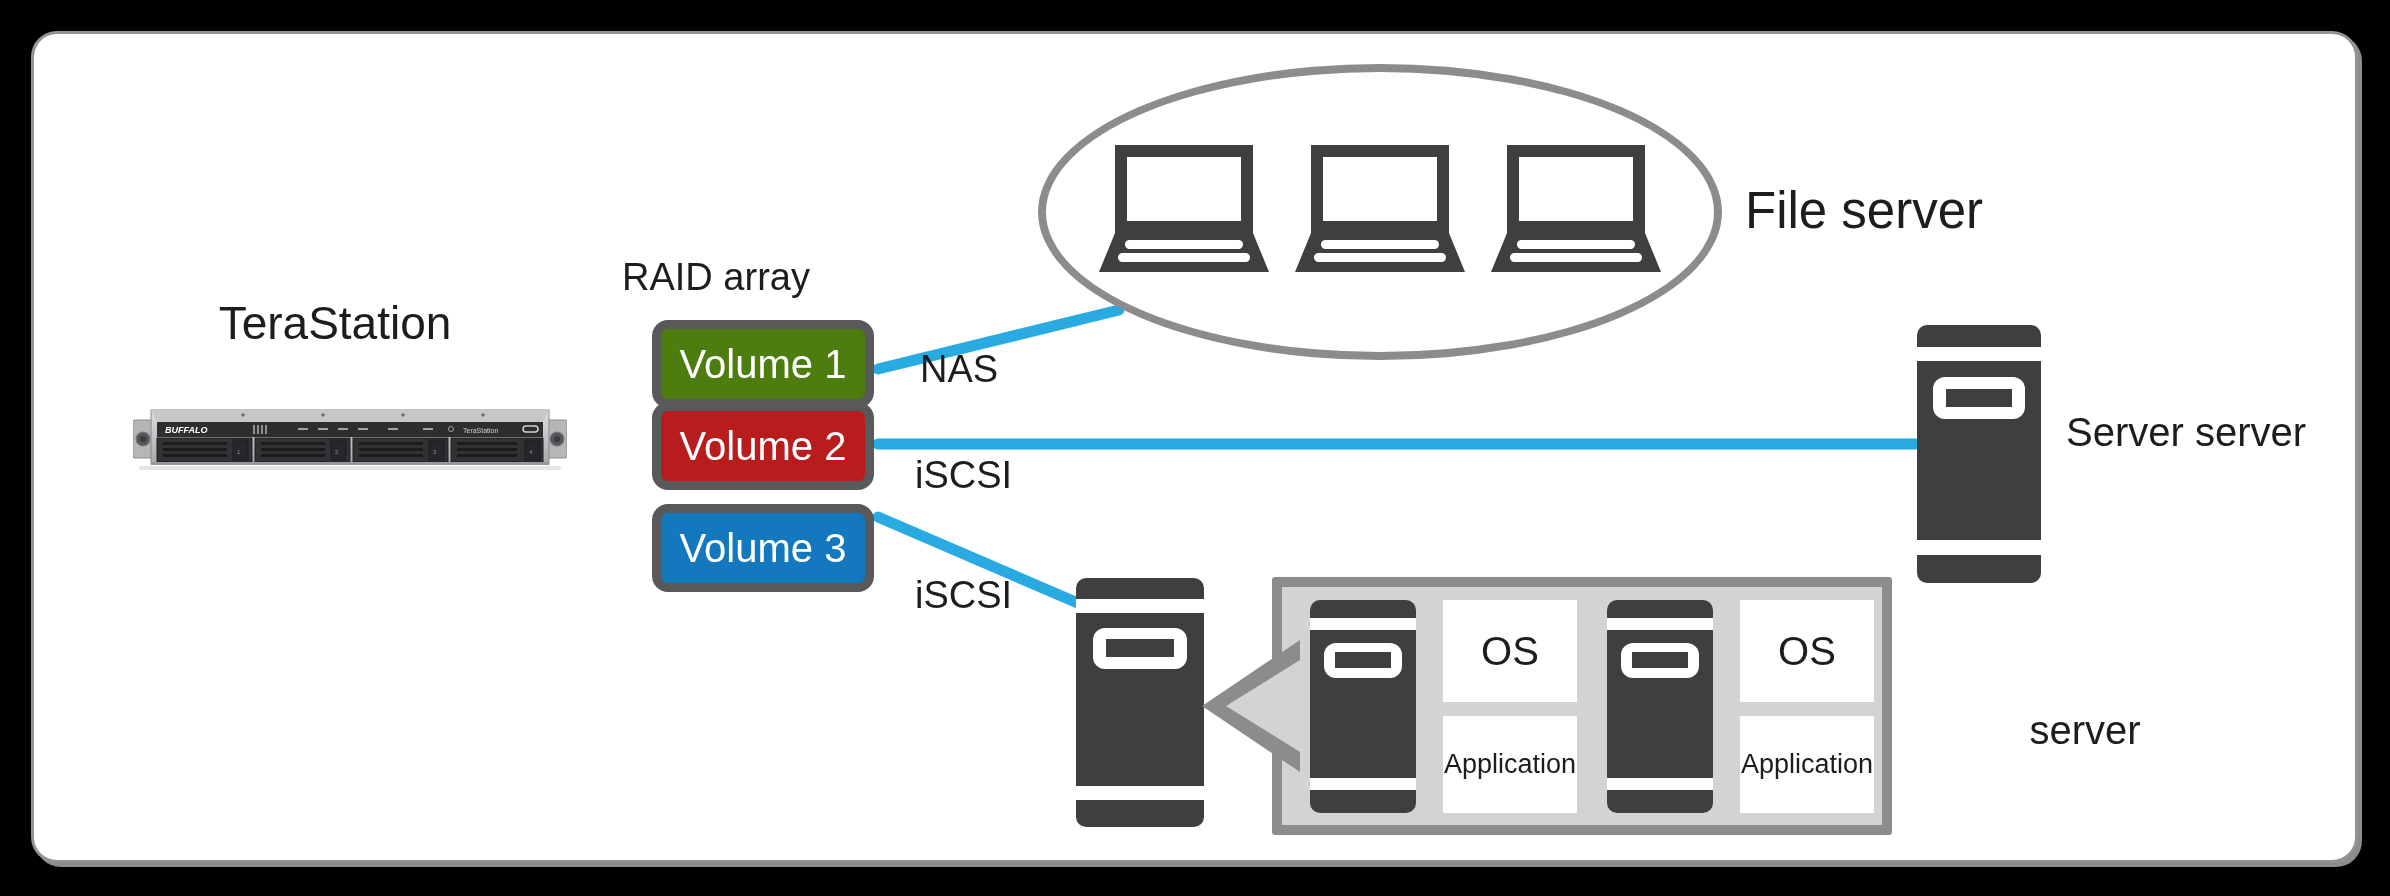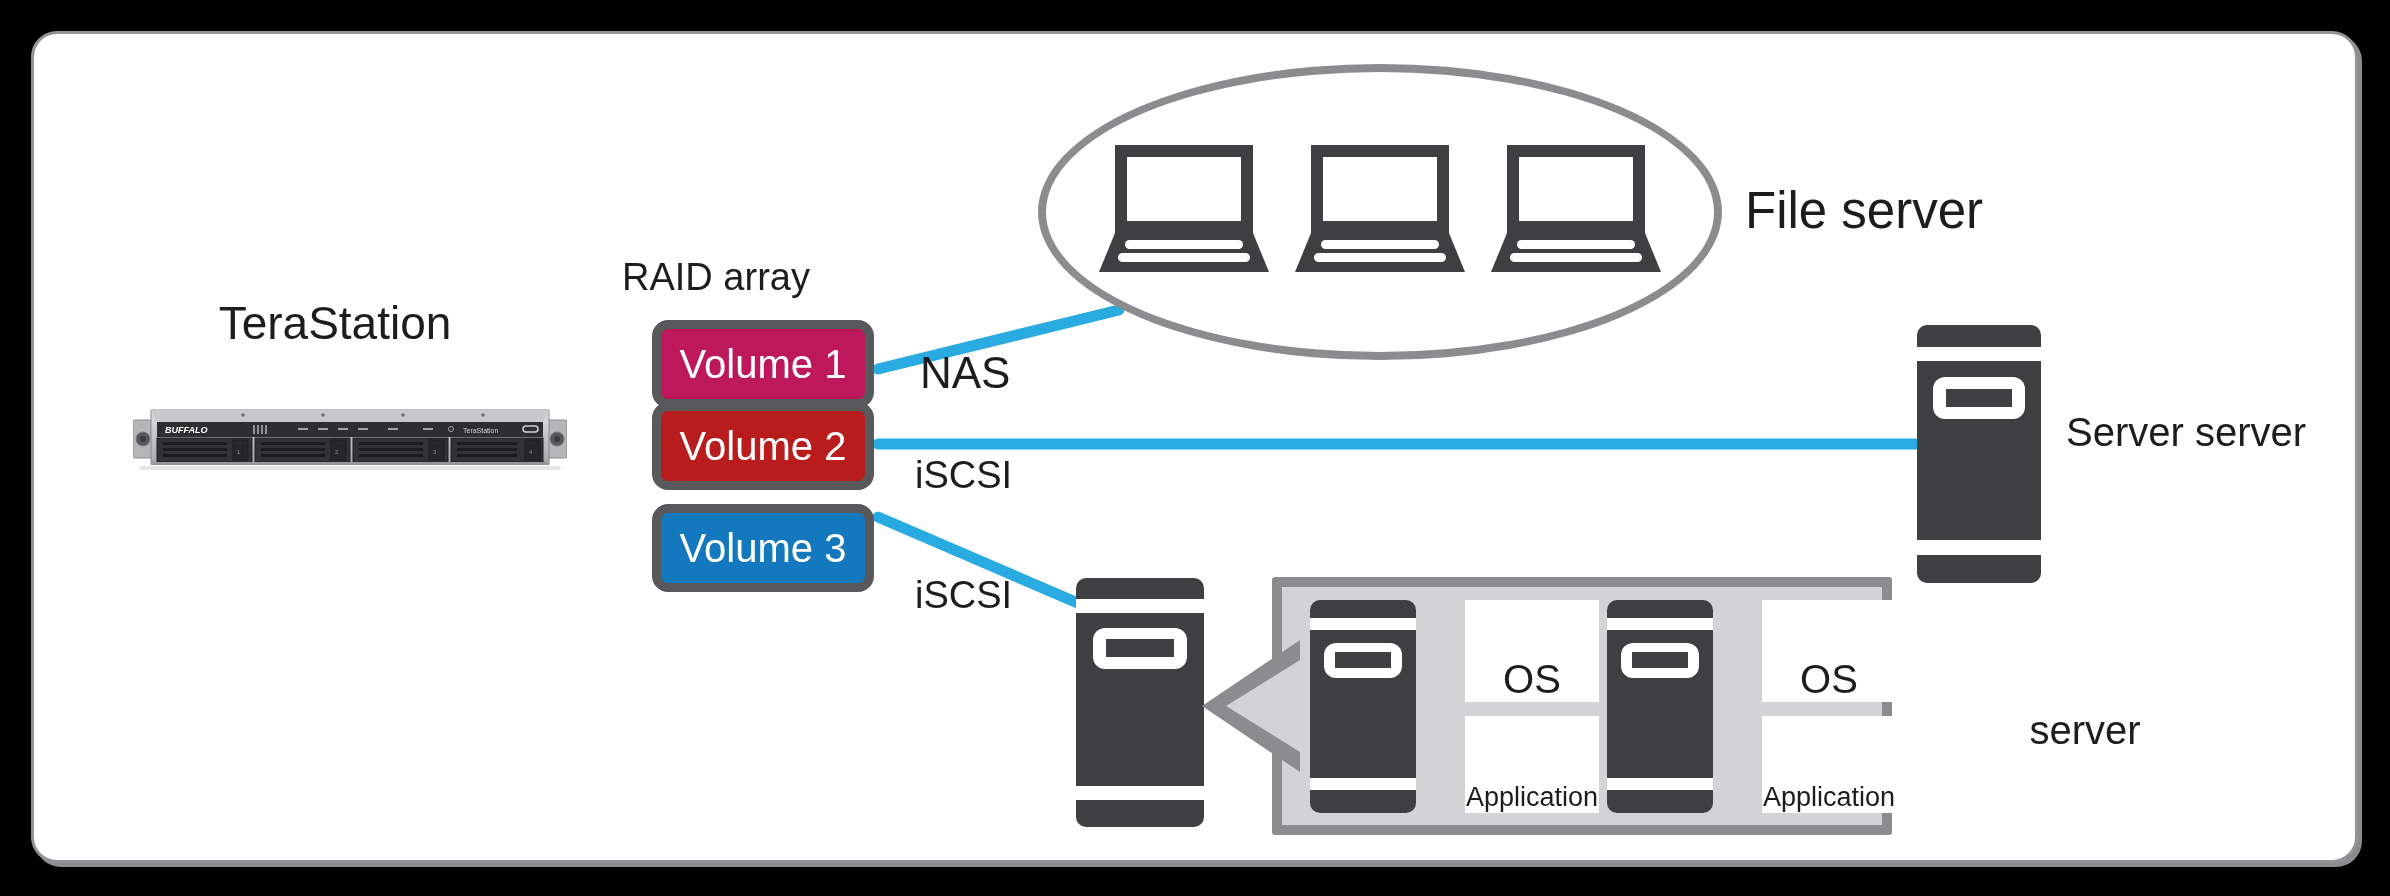--- a/index.html
+++ b/index.html
@@ -12,33 +12,33 @@
          border:3px solid #919396;border-radius:26px;
          box-shadow:4px 4px 0 #8a8c8e;}
 
   
   svg.lines{left:0;top:0;width:2390px;height:896px;pointer-events:none;}
 
   
   .lbl{white-space:nowrap;}
   .ts-label{left:135px;top:296px;width:400px;text-align:center;font-size:46px;}
   .raid-label{left:622px;top:256px;width:282px;text-align:left;font-size:38px;}
-  .nas-label{left:920px;top:348px;font-size:44px;}
+  .nas-label{left:920px;top:348px;font-size:38px;}
   .iscsi1-label{left:915px;top:454px;font-size:38px;}
   .iscsi2-label{left:915px;top:574px;font-size:38px;}
   .fileserver-label{left:1745px;top:181px;font-size:51px;}
   .serverstorage-label{left:2066px;top:410px;font-size:40px;}
   .virtual-label{left:1900px;top:652px;width:370px;text-align:center;
                  font-size:40px;line-height:52px;white-space:normal;}
 
   
   .vol{left:652px;width:222px;height:88px;box-sizing:border-box;
        border:9px solid #58595b;border-radius:16px;color:#fff;font-size:40px;
        display:flex;align-items:center;justify-content:center;}
-  .vol1{top:320px;background:#be185d;}
+  .vol1{top:320px;background:#4d7c0f;}
   .vol2{top:402px;background:#b91c1c;}
   .vol3{top:504px;background:#1478be;}
 
   
   .ellipse{left:1038px;top:64px;width:684px;height:296px;background:#fff;
            border:8px solid #8a8c8e;border-radius:50%;box-sizing:border-box;}
   .laptop{top:145px;width:170px;height:127px;}
   .laptop.l1{left:1099px;} .laptop.l2{left:1295px;} .laptop.l3{left:1491px;}
 
   
@@ -51,21 +51,21 @@
   .t-slot-inner{width:72%;height:44%;background:#3e3f41;}
   .tower-server{left:1917px;top:325px;width:124px;height:258px;}
   .tower-virtual{left:1076px;top:578px;width:128px;height:249px;}
   .tower-vm-a{left:1310px;top:600px;width:106px;height:213px;}
   .tower-vm-b{left:1607px;top:600px;width:106px;height:213px;}
 
   
   .callout{left:1272px;top:577px;width:620px;height:258px;box-sizing:border-box;
            background:#d1d3d4;border:10px solid #8a8c8e;border-radius:3px;}
   svg.tail{left:1190px;top:630px;width:110px;height:152px;}
-  .vmbox{background:#fff;display:flex;align-items:flex-end;justify-content:center;margin-left:22px;}
+  .vmbox{background:#fff;display:flex;align-items:center;justify-content:center;}
   .os-a{left:1443px;top:600px;width:134px;height:102px;font-size:40px;}
   .app-a{left:1443px;top:716px;width:134px;height:97px;font-size:27px;}
   .os-b{left:1740px;top:600px;width:134px;height:102px;font-size:40px;}
   .app-b{left:1740px;top:716px;width:134px;height:97px;font-size:27px;}
 
   
   svg.device{left:133px;top:404px;width:434px;height:68px;}
 </style>
 </head>
 <body>

